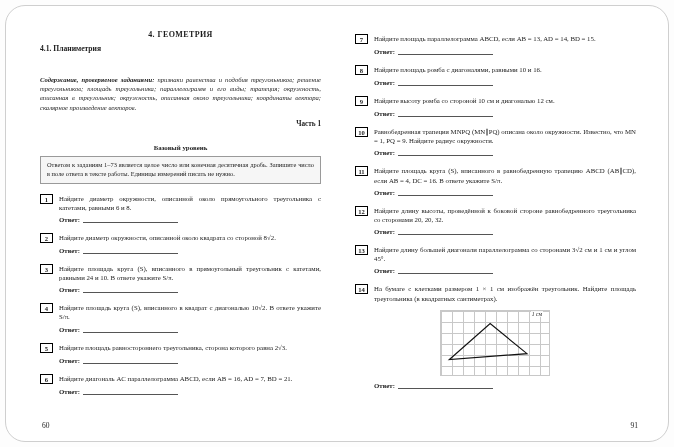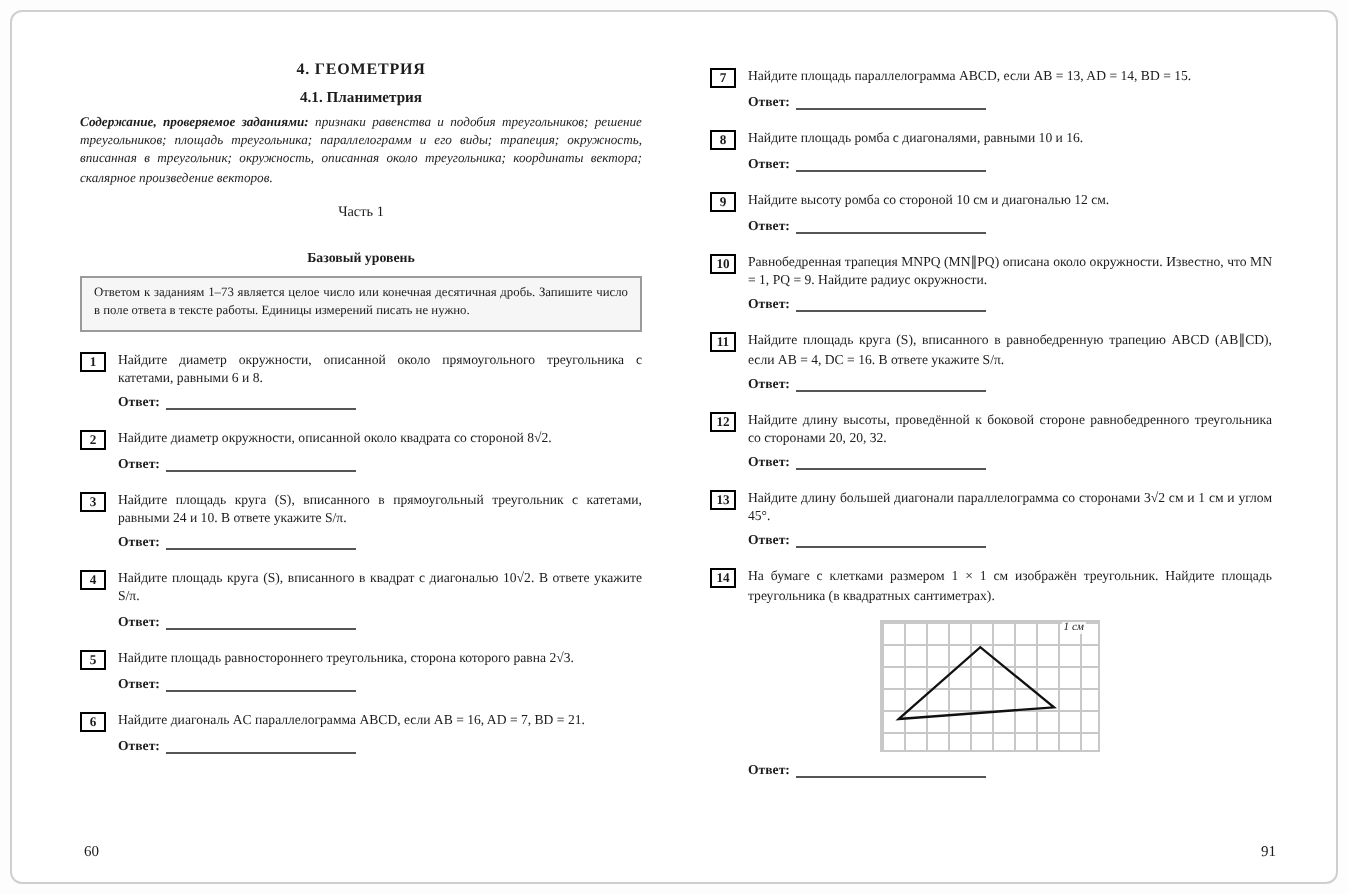--- a/index.html
+++ b/index.html
@@ -6,33 +6,33 @@
   html,body { width:674px; height:447px; }
   body {
     background:#fdfdfd;
     font-family:"Liberation Serif", serif;
     color:#1c1c1c;
     position:relative;
     overflow:hidden;
   }
   .frame {
     position:absolute; top:5px; left:5px; width:664px; height:437px;
-    background:#ffffff; border:1px solid #cfcfcf; border-radius:6px;
+    background:#ffffff; border:1px solid #cfcfcf; border-radius:20px;
     overflow:hidden;
   }
   .pages { display:flex; height:100%; }
   .page { width:50%; position:relative; }
   .page.left  { padding:24px 16px 8px 34px; }
   .page.right { padding:28px 32px 8px 18px; }
 
   .h1 { font-size:8px; font-weight:bold; text-align:center; letter-spacing:.4px; margin-bottom:5px; }
-  .h2 { font-size:7.6px; font-weight:bold; text-align:center; margin-bottom:4px; }
+  .h2 { font-size:7.6px; font-weight:bold; margin-bottom:22px; }
   .intro { font-size:6.6px; font-style:italic; text-align:justify; line-height:1.4; margin-bottom:8px; }
   .intro .lead { font-weight:bold; }
-  .part  { font-size:7.2px; font-weight:normal; text-align:center; margin-bottom:16px; }
+  .part  { font-size:7.2px; font-weight:bold; text-align:right; margin-bottom:16px; }
   .level { font-size:6.9px; font-weight:bold; text-align:center; margin-bottom:5px; }
   .instr {
     font-size:6.4px; line-height:1.38; text-align:justify;
     border:1px solid #9a9a9a; background:#f6f6f6; padding:4px 6px; margin-bottom:10px;
   }
 
   .task { margin-bottom:10px; }
   .trow { display:flex; gap:6px; }
   .tnum {
     flex:0 0 auto; min-width:13px; height:10px; border:1px solid #000;

